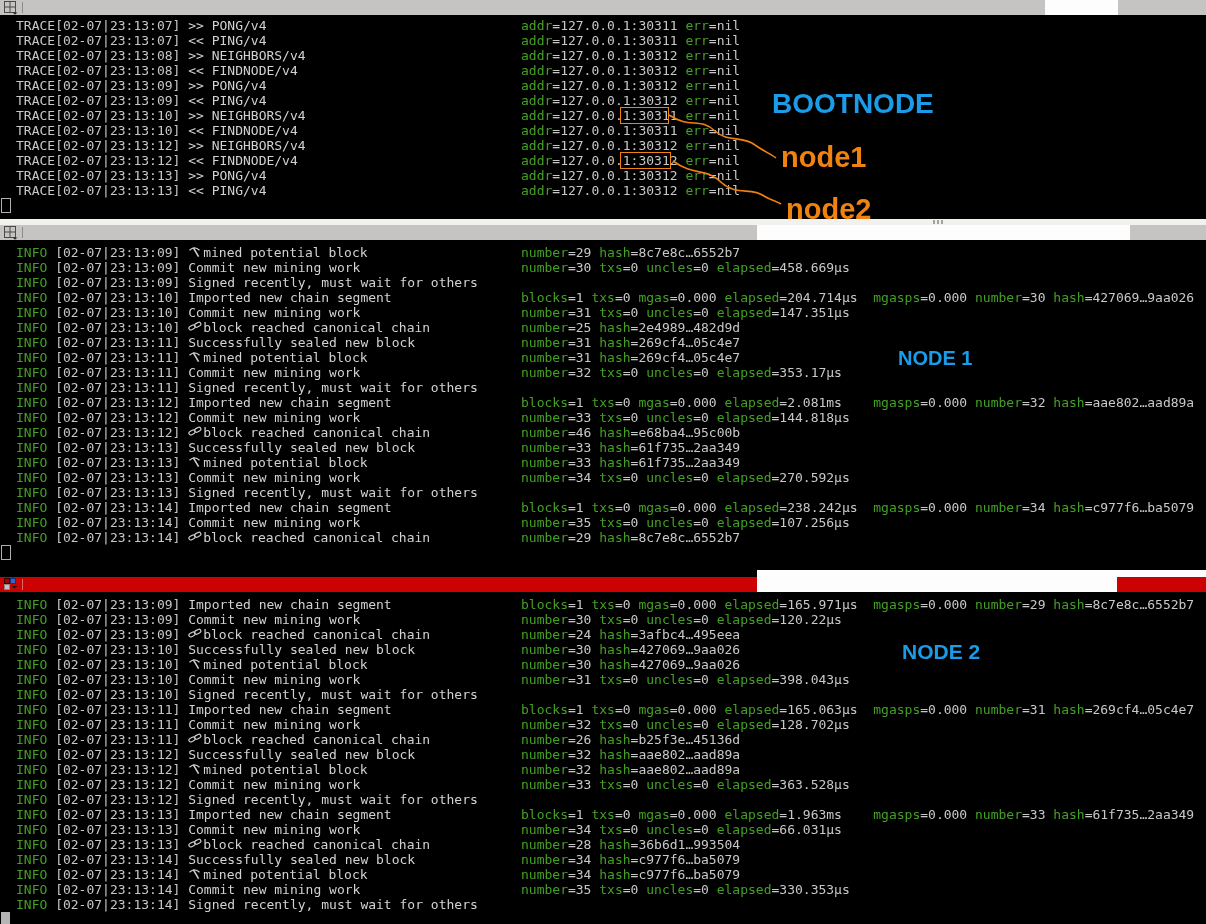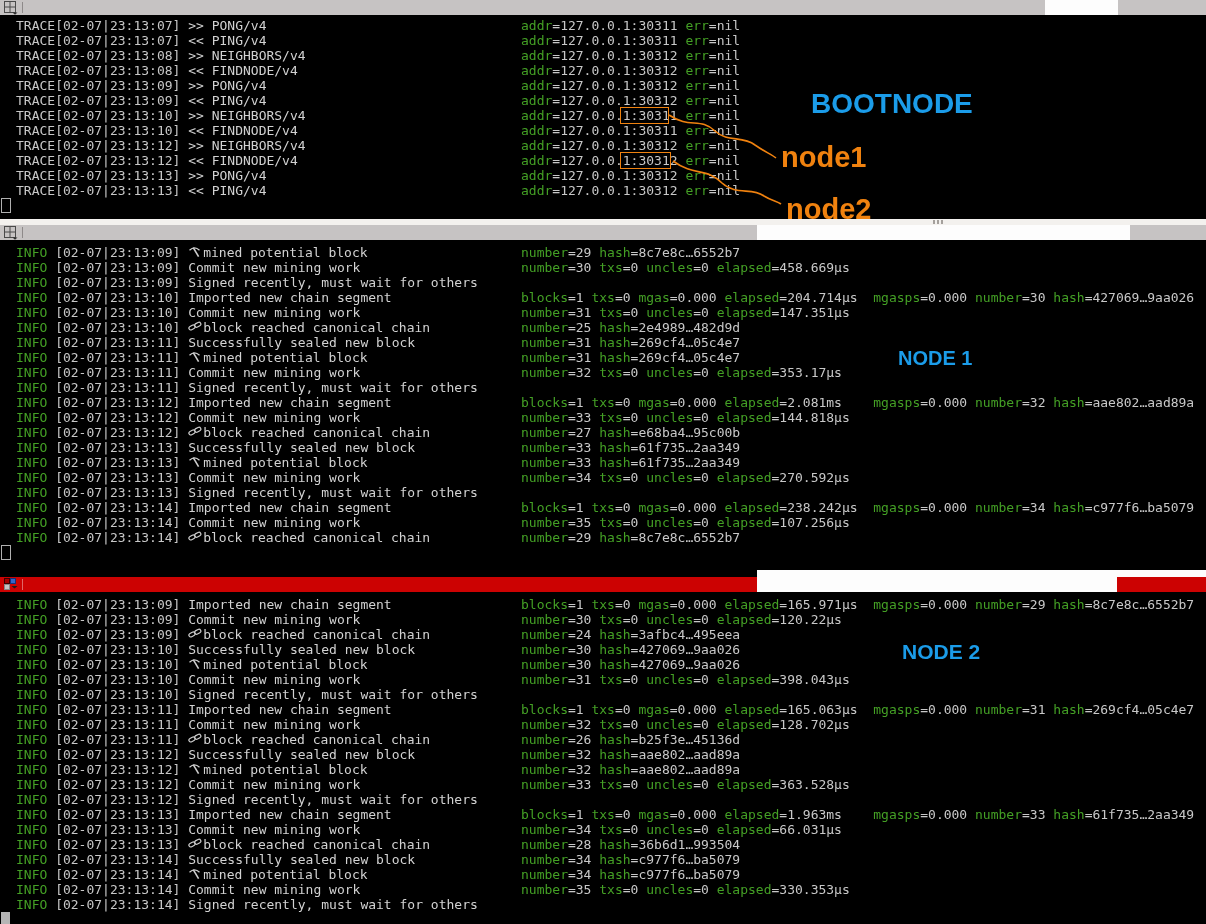--- a/index.html
+++ b/index.html
@@ -63,21 +63,21 @@
         <div class="log-line"><span class="lv-TRACE">TRACE</span><span>[02-07|23:13:12] </span><span class="msg">&lt;&lt; FINDNODE/v4</span><span class="kv"><span class="k">addr</span><span class="v">=127.0.0.1:30312</span><span class="v"> </span><span class="k">err</span><span class="v">=nil</span></span></div>
         <div class="log-line"><span class="lv-TRACE">TRACE</span><span>[02-07|23:13:13] </span><span class="msg">&gt;&gt; PONG/v4</span><span class="kv"><span class="k">addr</span><span class="v">=127.0.0.1:30312</span><span class="v"> </span><span class="k">err</span><span class="v">=nil</span></span></div>
         <div class="log-line"><span class="lv-TRACE">TRACE</span><span>[02-07|23:13:13] </span><span class="msg">&lt;&lt; PING/v4</span><span class="kv"><span class="k">addr</span><span class="v">=127.0.0.1:30312</span><span class="v"> </span><span class="k">err</span><span class="v">=nil</span></span></div>
       </div>
     <div class="port-box" style="left:620px;top:92px;width:47px;height:15px;"></div>
     <div class="port-box" style="left:620px;top:137px;width:49px;height:15px;"></div>
     <svg class="connectors" width="1206" height="204">
       <path d="M 669 100 C 690 114, 700 102, 715 116 C 728 128, 742 120, 755 130 C 765 137, 771 139, 776 143" fill="none" stroke="#f0820f" stroke-width="1.6"></path>
       <path d="M 673 146 C 695 162, 706 152, 722 168 C 736 181, 752 172, 764 181 C 772 186, 777 186, 781 189" fill="none" stroke="#f0820f" stroke-width="1.6"></path>
     </svg>
-    <div class="blue-label" style="left:772px;top:73px;margin-left:39px;">BOOTNODE</div>
+    <div class="blue-label" style="left:772px;top:73px;">BOOTNODE</div>
     <div class="orange-label" style="left:781px;top:126px;">node1</div>
     <div class="orange-label" style="left:786px;top:178px;">node2</div>
     <div class="cursor hollow" style="left:1px;top:183px;"></div>
   </div>
 
   <div class="sep-strip" style="top:219px;">
     <div class="grip" style="left:933px;"></div>
     <div class="grip" style="left:937px;"></div>
     <div class="grip" style="left:941px;"></div>
   </div>
@@ -116,21 +116,21 @@
             </svg></span><span class="msg">mined potential block</span><span class="kv"><span class="k">number</span><span class="v">=31</span><span class="v"> </span><span class="k">hash</span><span class="v">=269cf4…05c4e7</span></span></div>
         <div class="log-line"><span class="lv-INFO">INFO </span><span>[02-07|23:13:11] </span><span class="msg">Commit new mining work</span><span class="kv"><span class="k">number</span><span class="v">=32</span><span class="v"> </span><span class="k">txs</span><span class="v">=0</span><span class="v"> </span><span class="k">uncles</span><span class="v">=0</span><span class="v"> </span><span class="k">elapsed</span><span class="v">=353.17µs</span></span></div>
         <div class="log-line"><span class="lv-INFO">INFO </span><span>[02-07|23:13:11] </span><span class="msg">Signed recently, must wait for others</span></div>
         <div class="log-line"><span class="lv-INFO">INFO </span><span>[02-07|23:13:12] </span><span class="msg">Imported new chain segment</span><span class="kv"><span class="k">blocks</span><span class="v">=1</span><span class="v"> </span><span class="k">txs</span><span class="v">=0</span><span class="v"> </span><span class="k">mgas</span><span class="v">=0.000</span><span class="v"> </span><span class="k">elapsed</span><span class="v">=2.081ms</span><span class="v">    </span><span class="k">mgasps</span><span class="v">=0.000</span><span class="v"> </span><span class="k">number</span><span class="v">=32</span><span class="v"> </span><span class="k">hash</span><span class="v">=aae802…aad89a</span></span></div>
         <div class="log-line"><span class="lv-INFO">INFO </span><span>[02-07|23:13:12] </span><span class="msg">Commit new mining work</span><span class="kv"><span class="k">number</span><span class="v">=33</span><span class="v"> </span><span class="k">txs</span><span class="v">=0</span><span class="v"> </span><span class="k">uncles</span><span class="v">=0</span><span class="v"> </span><span class="k">elapsed</span><span class="v">=144.818µs</span></span></div>
         <div class="log-line"><span class="lv-INFO">INFO </span><span>[02-07|23:13:12] </span><span class="msg-icon"><svg width="14" height="13" viewBox="0 0 14 13">
               <g stroke="#cfcfcf" stroke-width="1.2" fill="none">
                 <rect x="0.8" y="5.6" width="6.4" height="3.8" rx="1.9" transform="rotate(-28 4 7.5)"></rect>
                 <rect x="6.6" y="2.8" width="6.4" height="3.8" rx="1.9" transform="rotate(-28 9.8 4.7)"></rect>
               </g>
-            </svg></span><span class="msg">block reached canonical chain</span><span class="kv"><span class="k">number</span><span class="v">=27</span><span class="v"> </span><span class="k">hash</span><span class="v">=e68ba4…95c00b</span></span></div>
+            </svg></span><span class="msg">block reached canonical chain</span><span class="kv"><span class="k">number</span><span class="v">=46</span><span class="v"> </span><span class="k">hash</span><span class="v">=e68ba4…95c00b</span></span></div>
         <div class="log-line"><span class="lv-INFO">INFO </span><span>[02-07|23:13:13] </span><span class="msg">Successfully sealed new block</span><span class="kv"><span class="k">number</span><span class="v">=33</span><span class="v"> </span><span class="k">hash</span><span class="v">=61f735…2aa349</span></span></div>
         <div class="log-line"><span class="lv-INFO">INFO </span><span>[02-07|23:13:13] </span><span class="msg-icon"><svg width="13" height="13" viewBox="0 0 13 13">
               <path d="M1.5 5.2 Q6.5 0.6 11.5 5.2" fill="none" stroke="#cfcfcf" stroke-width="1.3"></path>
               <path d="M5.2 2.6 L10.6 11.6" stroke="#cfcfcf" stroke-width="1.6"></path>
             </svg></span><span class="msg">mined potential block</span><span class="kv"><span class="k">number</span><span class="v">=33</span><span class="v"> </span><span class="k">hash</span><span class="v">=61f735…2aa349</span></span></div>
         <div class="log-line"><span class="lv-INFO">INFO </span><span>[02-07|23:13:13] </span><span class="msg">Commit new mining work</span><span class="kv"><span class="k">number</span><span class="v">=34</span><span class="v"> </span><span class="k">txs</span><span class="v">=0</span><span class="v"> </span><span class="k">uncles</span><span class="v">=0</span><span class="v"> </span><span class="k">elapsed</span><span class="v">=270.592µs</span></span></div>
         <div class="log-line"><span class="lv-INFO">INFO </span><span>[02-07|23:13:13] </span><span class="msg">Signed recently, must wait for others</span></div>
         <div class="log-line"><span class="lv-INFO">INFO </span><span>[02-07|23:13:14] </span><span class="msg">Imported new chain segment</span><span class="kv"><span class="k">blocks</span><span class="v">=1</span><span class="v"> </span><span class="k">txs</span><span class="v">=0</span><span class="v"> </span><span class="k">mgas</span><span class="v">=0.000</span><span class="v"> </span><span class="k">elapsed</span><span class="v">=238.242µs</span><span class="v">  </span><span class="k">mgasps</span><span class="v">=0.000</span><span class="v"> </span><span class="k">number</span><span class="v">=34</span><span class="v"> </span><span class="k">hash</span><span class="v">=c977f6…ba5079</span></span></div>
         <div class="log-line"><span class="lv-INFO">INFO </span><span>[02-07|23:13:14] </span><span class="msg">Commit new mining work</span><span class="kv"><span class="k">number</span><span class="v">=35</span><span class="v"> </span><span class="k">txs</span><span class="v">=0</span><span class="v"> </span><span class="k">uncles</span><span class="v">=0</span><span class="v"> </span><span class="k">elapsed</span><span class="v">=107.256µs</span></span></div>
         <div class="log-line"><span class="lv-INFO">INFO </span><span>[02-07|23:13:14] </span><span class="msg-icon"><svg width="14" height="13" viewBox="0 0 14 13">

